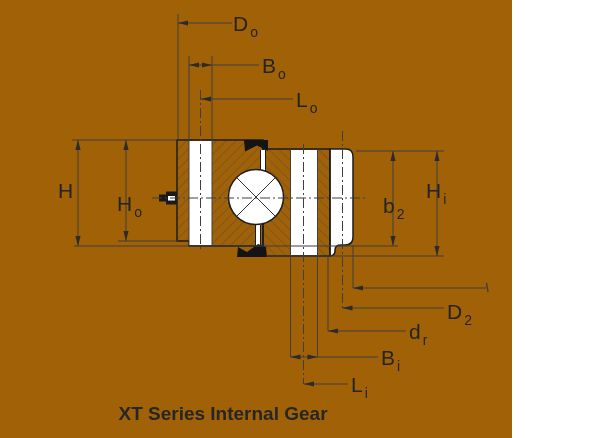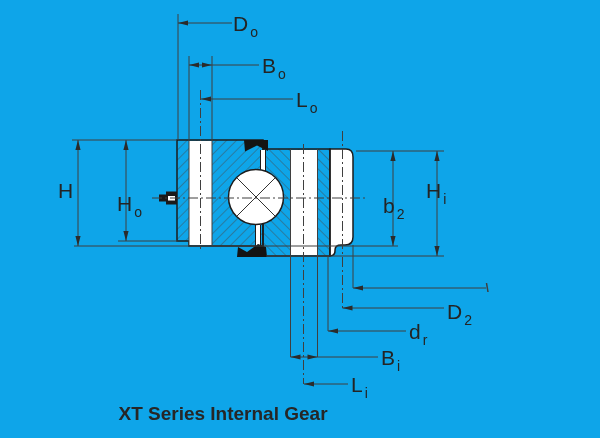--- a/index.html
+++ b/index.html
@@ -1,16 +1,16 @@
 <!DOCTYPE html>
 <html><head>
 <meta charset="utf-8">
 <style>
   html,body{margin:0;padding:0;background:#ffffff;}
-  #stage{position:relative;width:600px;height:438px;background:#0ea5e9;overflow:hidden;
+  #stage{position:relative;width:512px;height:438px;background:#a16207;overflow:hidden;
          font-family:"Liberation Sans",sans-serif;}
   svg{position:absolute;left:0;top:0;}
   text{fill:#242424;font-family:"Liberation Sans",sans-serif;}
   .dimtxt{font-size:21px;}
   .subtxt{font-size:14px;}
   .caption{font-size:19px;font-weight:bold;fill:#262626;}
 </style>
 </head>
 <body>
 

